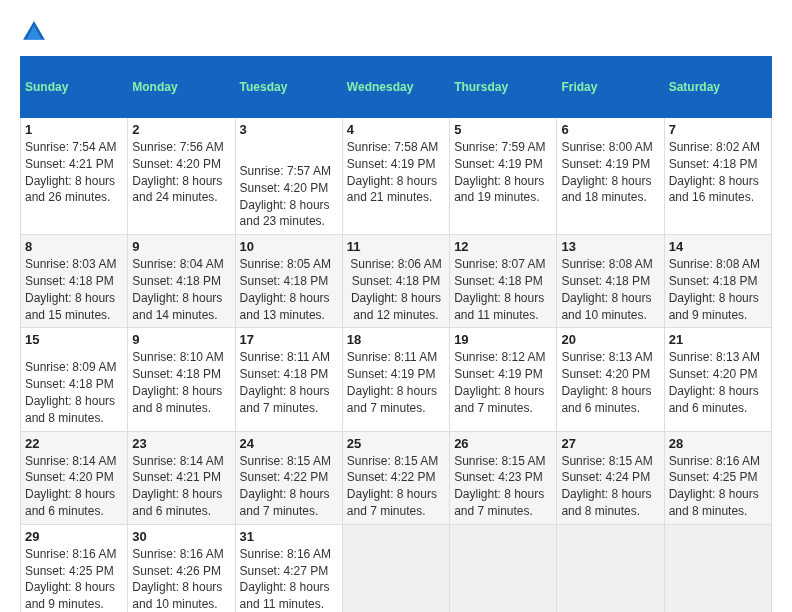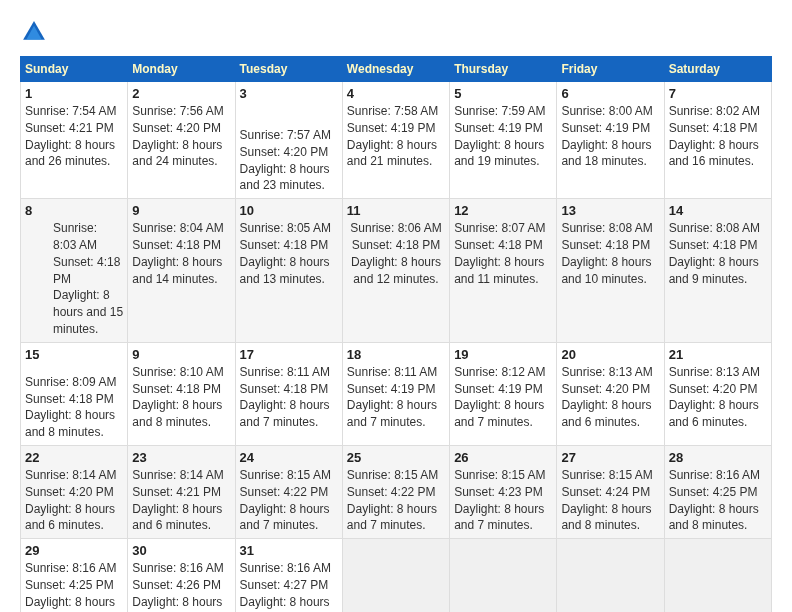--- a/index.html
+++ b/index.html
@@ -61,24 +61,24 @@
     }
     table {
       width: 100%;
       border-collapse: collapse;
       table-layout: fixed;
     }
     thead tr {
       background: #1565c0;
     }
     thead th {
-      color: #fef9c3;
+      color: #86efac;
       font-size: 12px;
       font-weight: bold;
-      padding: 5px 4px;
+      padding: 23px 4px;
       text-align: left;
       border: 1px solid #1565c0;
     }
     tbody tr {
       background: #fff;
     }
     tbody tr:nth-child(even) {
       background: #f5f5f5;
     }
     tbody td {
@@ -179,21 +179,21 @@
           <td>
             <span class="day-num">7</span>
             <div class="cell-text" style="white-space: pre-line;">Sunrise: 8:02 AM
 Sunset: 4:18 PM
 Daylight: 8 hours and 16 minutes.</div>
           </td>
         </tr>
         <tr>
           <td>
             <span class="day-num">8</span>
-            <div class="cell-text" style="white-space: pre-line; margin-left: 28px;">Sunrise: 8:03 AM
+            <div class="cell-text" style="white-space: pre-line;">Sunrise: 8:03 AM
 Sunset: 4:18 PM
 Daylight: 8 hours and 15 minutes.</div>
           </td>
           <td>
             <span class="day-num">9</span>
             <div class="cell-text" style="white-space: pre-line;">Sunrise: 8:04 AM
 Sunset: 4:18 PM
 Daylight: 8 hours and 14 minutes.</div>
           </td>
           <td>

